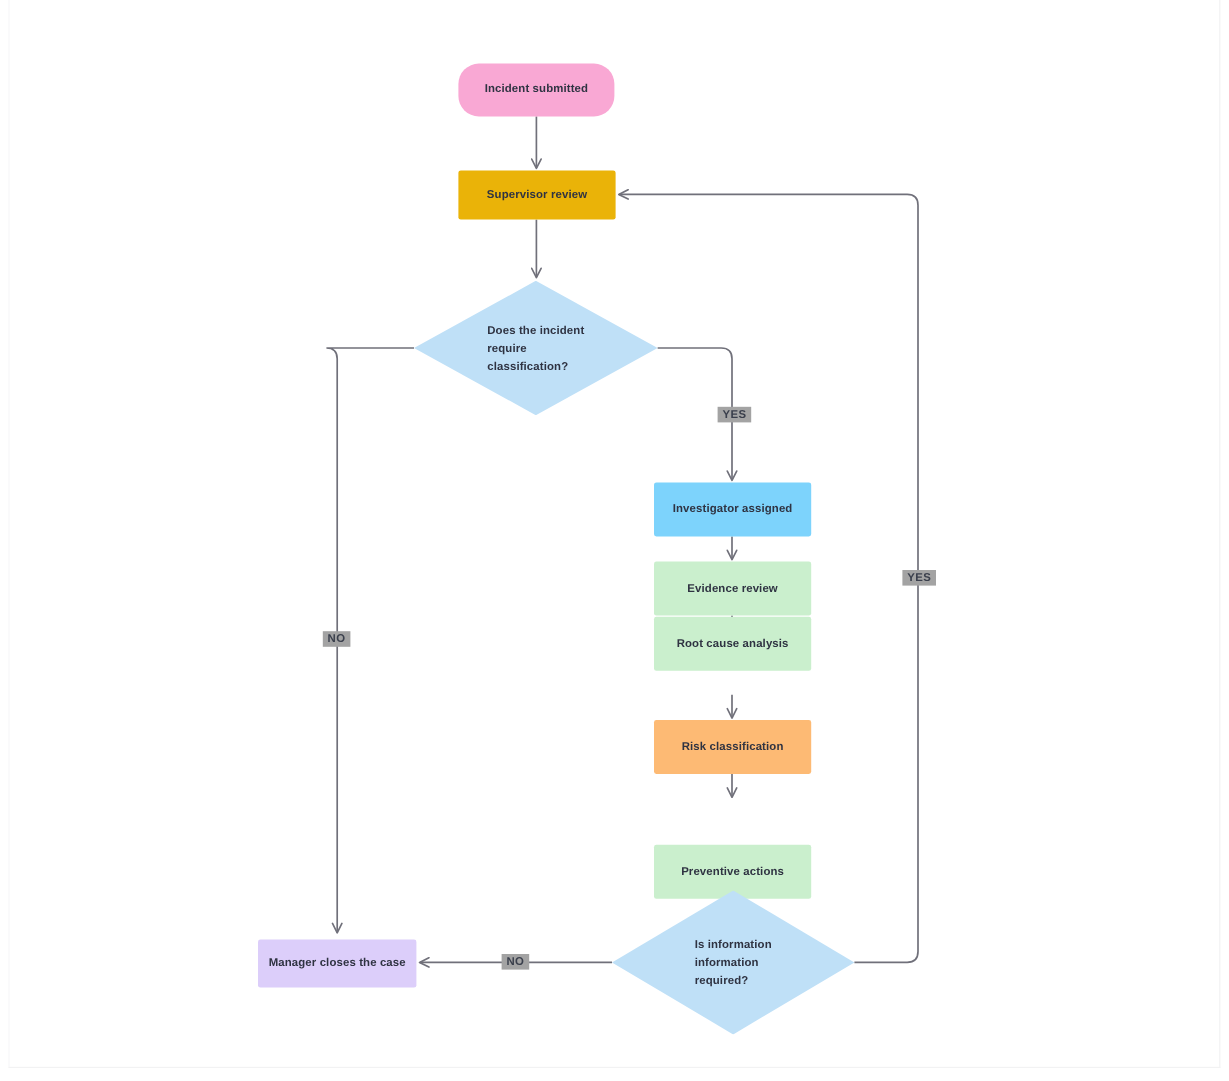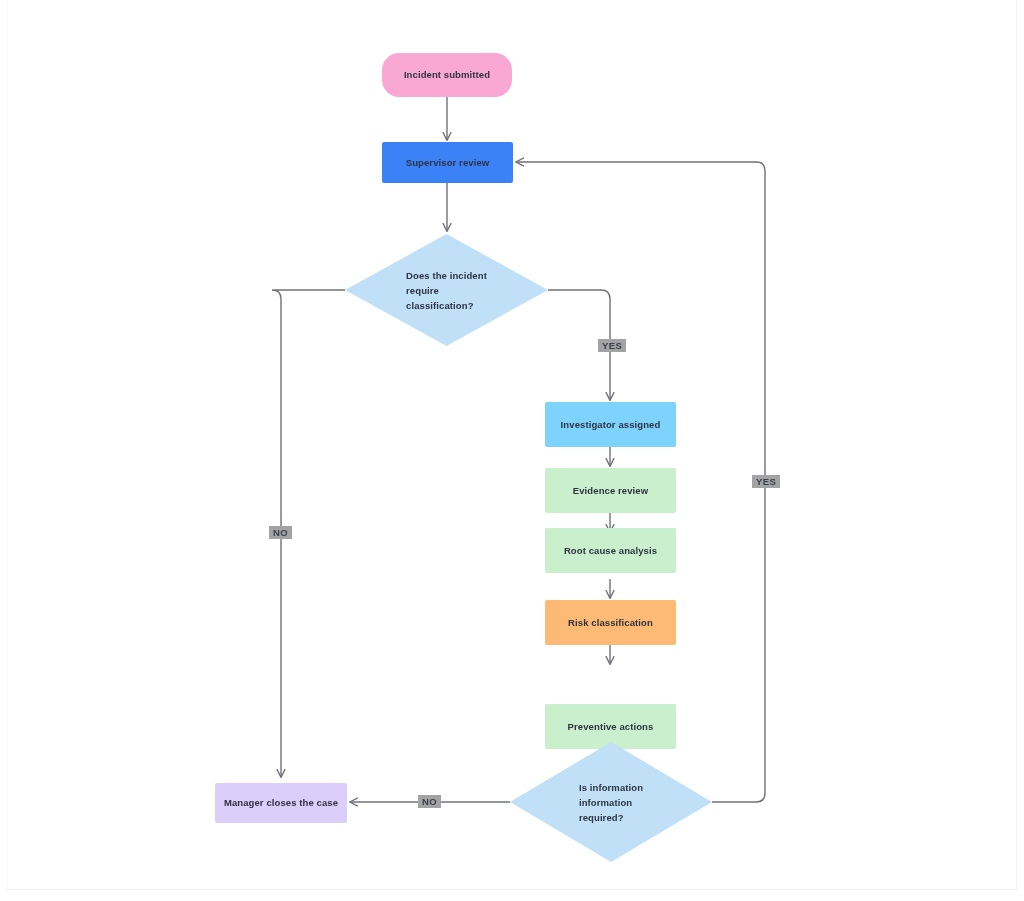--- a/index.html
+++ b/index.html
@@ -117,21 +117,21 @@
 
     <path class="edge-path" d="M 510 802 L 350 802" marker-end="url(#arrow)"></path>
 
     <path class="edge-path" d="M 712 802 L 756 802 Q 765 802 765 793 L 765 171 Q 765 162 756 162 L 516 162" marker-end="url(#arrow)"></path>
   </svg>
 
   <div class="node rounded" style="left:382px; top:53px; width:130px; height:44px; background:#f9a8d4;">
     <span>Incident submitted</span>
   </div>
 
-  <div class="node rect" style="left:382px; top:142px; width:131px; height:41px; background:#3b82f6;">
+  <div class="node rect" style="left:382px; top:142px; width:131px; height:41px; background:#eab308;">
     <span>Supervisor review</span>
   </div>
 
   <div class="diamond-wrap" style="left:345px; top:234px; width:203px; height:112px;">
     <svg class="diamond-shape" viewBox="0 0 203 112" preserveAspectRatio="none">
       <polygon points="101.5,0 203,56 101.5,112 0,56" fill="#bfe0f7"></polygon>
     </svg>
     <div class="diamond-label">
       <div>Does the incident</div>
       <div>require</div>
@@ -140,21 +140,21 @@
   </div>
 
   <div class="node rect" style="left:545px; top:402px; width:131px; height:45px; background:#7dd3fc;">
     <span>Investigator assigned</span>
   </div>
 
   <div class="node rect" style="left:545px; top:468px; width:131px; height:45px; background:#caefcd;">
     <span>Evidence review</span>
   </div>
 
-  <div class="node rect" style="left:545px; top:528px; width:131px; height:45px; background:#caefcd;">
+  <div class="node rect" style="left:545px; top:514px; width:131px; height:45px; background:#caefcd;">
     <span>Root cause analysis</span>
   </div>
 
   <div class="node rect" style="left:545px; top:600px; width:131px; height:45px; background:#fdba74;">
     <span>Risk classification</span>
   </div>
 
   <div class="node rect" style="left:545px; top:666px; width:131px; height:45px; background:#caefcd;margin-top:38px;">
     <span>Preventive actions</span>
   </div>

